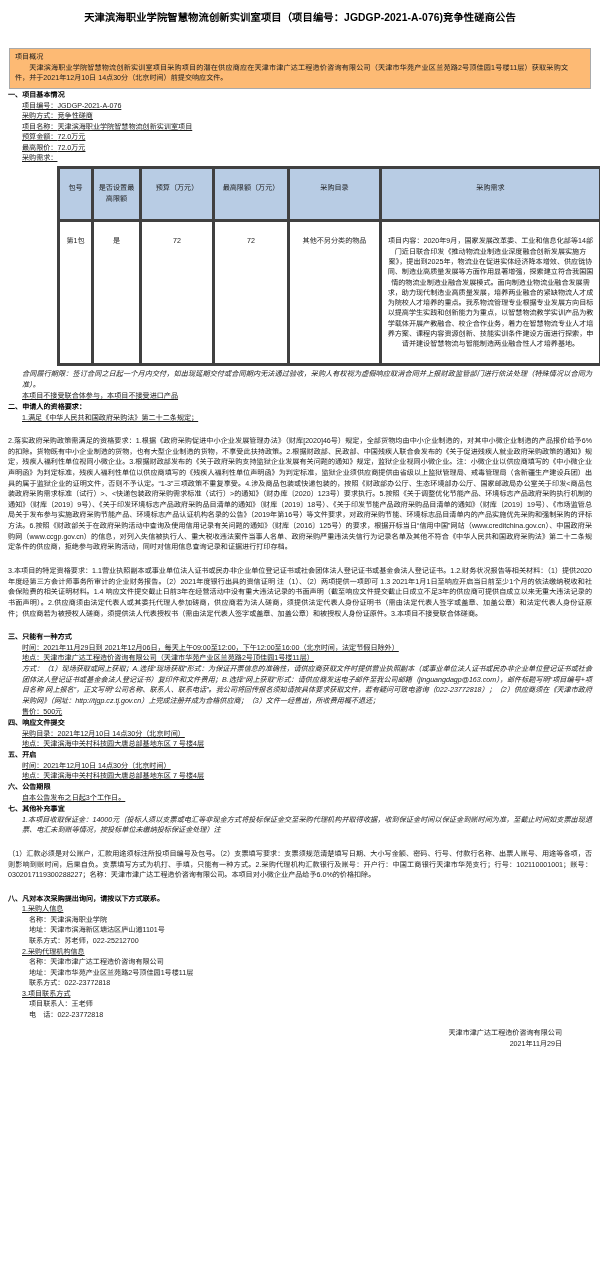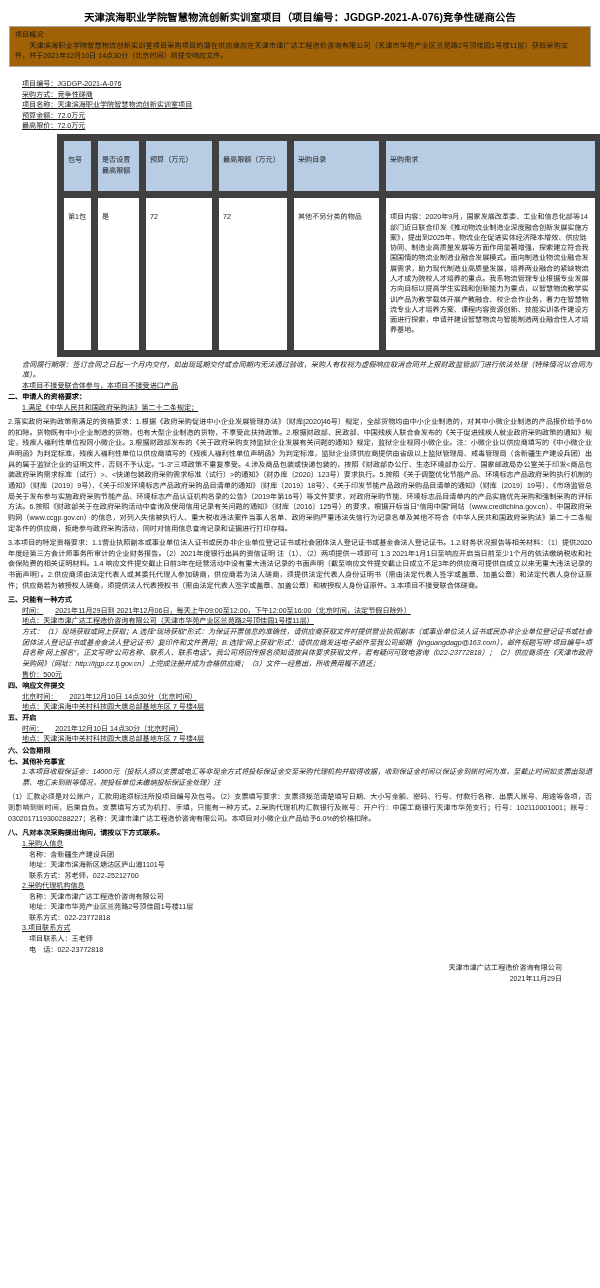--- a/index.html
+++ b/index.html
@@ -23,29 +23,29 @@
     height: 1288px;
     box-sizing: border-box;
     padding: 7px 8px 4px 8px;
     overflow: hidden;
   }
   .doc-title {
     text-align: center;
     font-size: 10.3px;
     font-weight: bold;
     letter-spacing: 0.1px;
-    margin: 4px 0 0 0;
+    margin: 4px 0 22px 0;
     color: #000;
   }
   
   .overview-box {
     border: 1px solid #a9a9a9;
     padding: 3px 22px 4px 5px;
-    margin: 0 1px 12px 1px;
-    background: #a16207;
+    margin: 0 1px 1px 1px;
+    background: #fdba74;
   }
   .overview-label {
     margin: 0 0 1px 0;
   }
   .overview-body {
     text-indent: 2em;
     text-align: justify;
     line-height: 1.5;
   }
   
@@ -64,39 +64,39 @@
     padding-left: 21px;
   }
   .para {
     margin: 0.5px 0;
     padding-left: 14px;
     text-align: justify;
     line-height: 1.5;
     font-style: italic;
   }
   .para-flat {
-    margin: 4px 0;
+    margin: 13px 0;
     padding-left: 0;
     text-align: justify;
     line-height: 1.5;
   }
-  .u { text-decoration: underline; margin-left: 12px; }
+  .u { text-decoration: underline; }
   
   table.req {
     border-collapse: collapse;
     width: 545px;
     margin: 3px 0 3px 49px;
     table-layout: fixed;
   }
   table.req th, table.req td {
-    border: 7px solid #404040;
+    border: 3px solid #404040;
     padding: 14px 4px;
     vertical-align: top;
     font-weight: normal;
-    text-align: left;
+    text-align: center;
     line-height: 1.45;
   }
   table.req thead th {
     background: #b8cce4;
     color: #1a1a1a;
     height: 22px;
   }
   .col-pkg   { width: 34px; }
   .col-limit { width: 48px; }
   .col-budget{ width: 73px; }
@@ -122,35 +122,37 @@
 
 <div class="page">
 
   <div class="doc-title">天津滨海职业学院智慧物流创新实训室项目（项目编号：JGDGP-2021-A-076)竞争性磋商公告</div>
 
   <div class="overview-box">
     <div class="overview-label">项目概况</div>
     <div class="overview-body">天津滨海职业学院智慧物流创新实训室项目采购项目的潜在供应商应在天津市津广达工程造价咨询有限公司（天津市华苑产业区兰苑路2号顶佳园1号楼11层）获取采购文件，并于2021年12月10日 14点30分（北京时间）前提交响应文件。</div>
   </div>
 
+  <div class="sec-head">一、项目基本情况</div>
   <div class="line">
     <span>项目编号：</span><span>JGDGP-2021-A-076</span>
   </div>
   <div class="line">
     <span>采购方式：</span><span>竞争性磋商</span>
   </div>
   <div class="line">
     <span>项目名称：</span><span>天津滨海职业学院智慧物流创新实训室项目</span>
   </div>
   <div class="line">
     <span>预算金额：</span><span>72.0万元</span>
   </div>
   <div class="line">
     <span>最高限价：</span><span>72.0万元</span>
   </div>
+  <div class="line">采购需求：</div>
 
   <table class="req">
     <colgroup>
       <col class="col-pkg">
         <col class="col-limit">
         <col class="col-budget">
         <col class="col-max">
         <col class="col-cat">
         <col class="col-need">
     </colgroup>
@@ -193,45 +195,46 @@
   </div>
   <div class="para">
     <span>方式：</span><span>（1）现场获取或网上获取；A.选择“现场获取”形式：为保证开票信息的准确性，请供应商获取文件时提供营业执照副本（或事业单位法人证书或民办非企业单位登记证书或社会团体法人登记证书或基金会法人登记证书）复印件和文件费用；B.选择“网上获取”形式：请供应商发送电子邮件至我公司邮箱（jinguangdagp@163.com），邮件标题写明“项目编号+项目名称 网上报名”，正文写明“公司名称、联系人、联系电话”。我公司将回传报名须知请按具体要求获取文件，若有疑问可致电咨询（022-23772818）；（2）供应商须在《天津市政府采购网》（网址：http://tjgp.cz.tj.gov.cn）上完成注册并成为合格供应商；（3）文件一经售出，所收费用概不退还；</span>
   </div>
   <div class="line">
     <span>售价：</span><span>500元</span>
   </div>
 
   <div class="sec-head">四、响应文件提交</div>
   <div class="line">
-    <span>北京时间：</span><span class="u">2021年12月10日 14点30分</span><span>（北京时间）</span>
+    <span>采购目录：</span><span class="u">2021年12月10日 14点30分</span><span>（北京时间）</span>
   </div>
   <div class="line">
     <span>地点：</span><span>天津滨海中关村科技园大唐总部基地东区 7 号楼4层</span>
   </div>
 
   <div class="sec-head">五、开启</div>
   <div class="line">
     <span>时间：</span><span class="u">2021年12月10日 14点30分</span><span>（北京时间）</span>
   </div>
   <div class="line">
     <span>地点：</span><span>天津滨海中关村科技园大唐总部基地东区 7 号楼4层</span>
   </div>
 
   <div class="sec-head">六、公告期限</div>
+  <div class="line">自本公告发布之日起3个工作日。</div>
 
   <div class="sec-head">七、其他补充事宜</div>
   <div class="para">1.本项目收取保证金：14000元（投标人须以支票或电汇等非现金方式将投标保证金交至采购代理机构并取得收据，收到保证金时间以保证金到账时间为准，至截止时间如支票出现退票、电汇未到账等情况，按投标单位未缴纳投标保证金处理）注</div>
   <div class="para-flat">（1）汇款必须是对公账户，汇款用途须标注所投项目编号及包号。（2）支票填写要求：支票须规范清楚填写日期、大小写金额、密码、行号、付款行名称、出票人账号、用途等各项，否则影响到账时间，后果自负。支票填写方式为机打、手填，只能有一种方式。2.采购代理机构汇款银行及账号：开户行：中国工商银行天津市华苑支行；行号：102110001001；账号：0302017119300288227；名称：天津市津广达工程造价咨询有限公司。本项目对小微企业产品给予6.0%的价格扣除。</div>
 
   <div class="sec-head">八、凡对本次采购提出询问，请按以下方式联系。</div>
 
   <div class="line">1.采购人信息</div>
   <div class="line-sub">
-    <span>名称：</span><span>含新疆生产建设兵团</span>
+    <span>名称：</span><span>天津滨海职业学院</span>
   </div>
   <div class="line-sub">
     <span>地址：</span><span>天津市滨海新区塘沽区庐山道1101号</span>
   </div>
   <div class="line-sub">
     <span>联系方式：</span><span>苏老师，022-25212700</span>
   </div>
 
   <div class="line">2.采购代理机构信息</div>
   <div class="line-sub">

